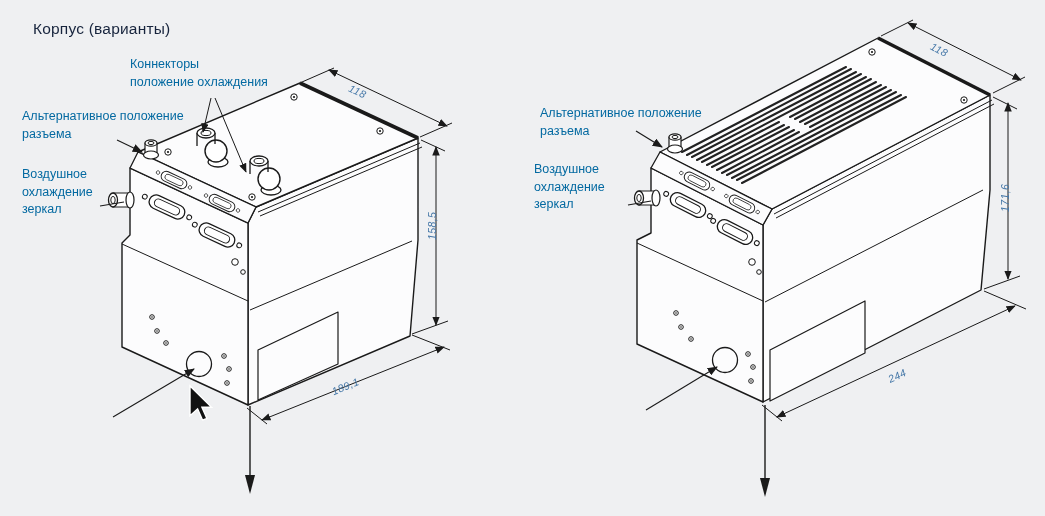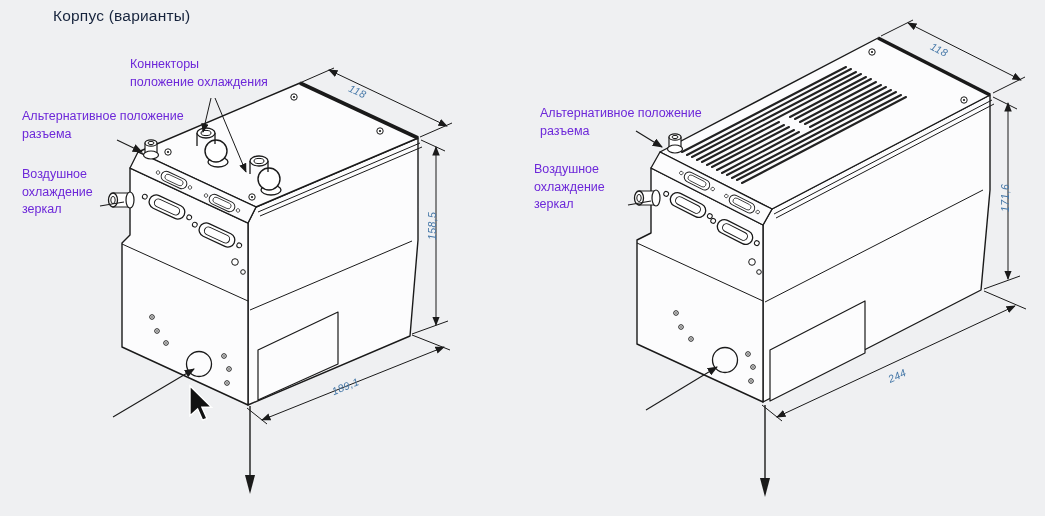--- a/index.html
+++ b/index.html
@@ -2,25 +2,25 @@
 <html><head>
 <meta charset="utf-8">
 <style>
   html,body{margin:0;padding:0;}
   body{font-family:"Liberation Sans","DejaVu Sans",sans-serif;}
   .stage{
     position:relative;width:1045px;height:516px;overflow:hidden;
     background:#eff0f2;
   }
   .page-title{
-    position:absolute;left:33px;top:7px;
-    font-size:15.5px;font-weight:500;color:#17243d;letter-spacing:.2px;margin-left:20px;
+    position:absolute;left:33px;top:20px;
+    font-size:15.5px;font-weight:500;color:#17243d;letter-spacing:.2px;
   }
   .lbl{
-    position:absolute;font-size:12.5px;line-height:17.5px;color:#6d28d9;
+    position:absolute;font-size:12.5px;line-height:17.5px;color:#0369a1;
     white-space:nowrap;
   }
   .dim{
     position:absolute;font-size:10.5px;font-style:italic;color:#4678a8;
     letter-spacing:.4px;white-space:nowrap;transform-origin:0 0;
   }
   .r25{transform:rotate(25deg);}
   .r27{transform:rotate(27deg);}
   .rm90{transform:rotate(-90deg);}
   .rm22{transform:rotate(-22.5deg);}

